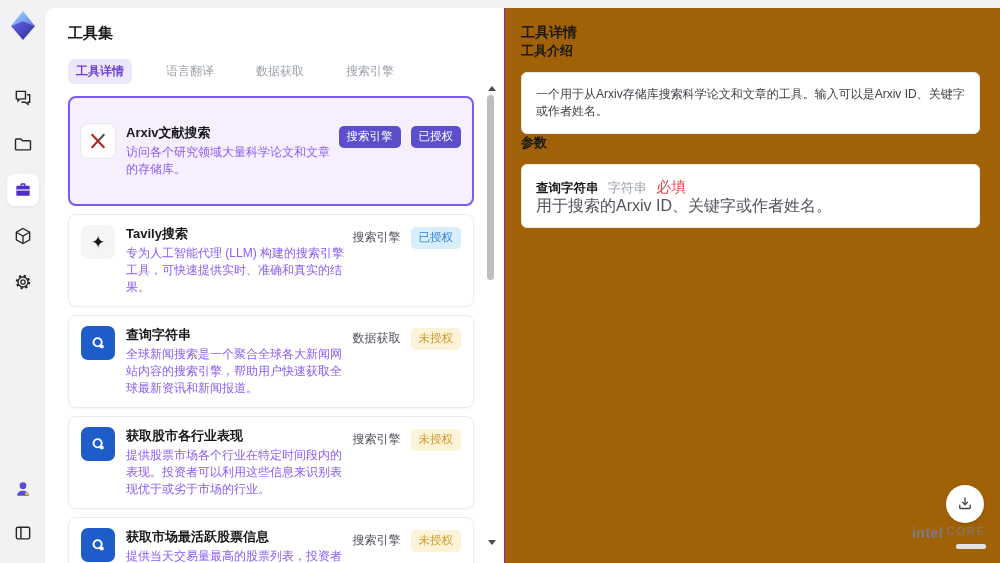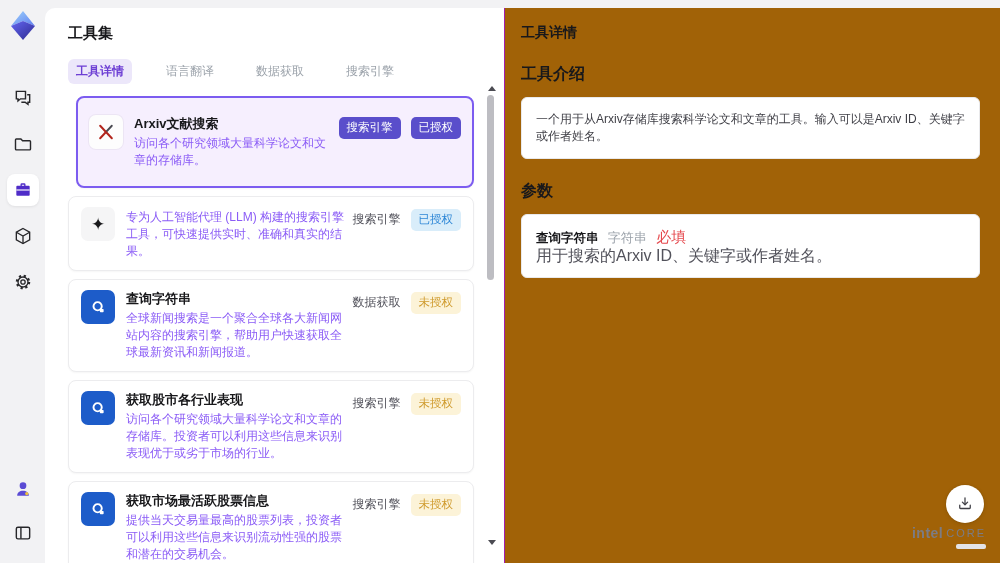--- a/index.html
+++ b/index.html
@@ -44,21 +44,21 @@
   .tab { font-size: 12px; color: #9ca3ab; cursor: pointer; padding: 4px 8px; border-radius: 6px; white-space: nowrap; }
   .tab.active { background: #ece7fa; color: #6d3fd4; font-weight: 700; }
 
   .cards { margin-top: 12px; }
   .card {
     display: flex; align-items: flex-start;
     background: #ffffff; border: 1px solid #ececee; border-radius: 8px;
     padding: 10px 12px; margin-bottom: 8px; cursor: pointer;
     box-shadow: 0 1px 2px rgba(0,0,0,.04);
   }
-  .card.selected { background: #f6effe; border: 2px solid #7c5cf0; padding: 17px 11px; margin-left: 8px; }
+  .card.selected { background: #f6effe; border: 2px solid #7c5cf0; padding: 26px 11px; }
   .tool-icon {
     flex: 0 0 34px; width: 34px; height: 34px; border-radius: 7px;
     display: flex; align-items: center; justify-content: center; margin-right: 11px;
     font-size: 17px; line-height: 1;
   }
   .icon-white { background: #fdfdfd; box-shadow: 0 0 0 1px rgba(0,0,0,.04); }
   .icon-gray { background: #f5f5f6; }
   .icon-blue { background: #1d5cc9; }
   .tool-text { flex: 1 1 auto; min-width: 0; padding-right: 8px; }
   .tool-title { font-size: 13px; font-weight: 700; line-height: 18px; }
@@ -74,38 +74,38 @@
 
   
   .scrollbar { position: absolute; top: 78px; bottom: 18px; right: 10px; width: 7px; }
   .scroll-arrow { position: absolute; left: 1px; width: 0; height: 0; border-left: 4px solid transparent; border-right: 4px solid transparent; }
   .scroll-arrow.up { top: 0; border-bottom: 5px solid #4b4b52; }
   .scroll-arrow.down { bottom: 0; border-top: 5px solid #4b4b52; }
   .scroll-thumb { position: absolute; top: 9px; left: 0; width: 7px; height: 185px; background: #bdbdc2; border-radius: 4px; }
 
   
   .detail-title { font-size: 14px; font-weight: 700; }
-  .section-heading { font-size: 16px; font-weight: 700; margin-top: 22px; }
+  .section-heading { font-size: 13px; font-weight: 700; }
   .detail-card {
     margin-top: 12px; background: #ffffff; border: 1px solid #e9e9eb; border-radius: 6px;
     padding: 13px 14px; font-size: 12px; color: #3f3f46; line-height: 17px;
   }
   .param-name { font-size: 12.5px; font-weight: 700; color: #18181b; }
   .param-type { font-size: 13px; color: #9ca3ab; margin-left: 6px; }
   .param-required { font-size: 15px; color: #e5484d; margin-left: 6px; }
   .param-desc { font-size: 16px; color: #52525b; }
 
   
   .fab {
     position: absolute; right: 16px; bottom: 40px; width: 38px; height: 38px; border-radius: 50%;
     background: #ffffff; box-shadow: 0 1px 4px rgba(0,0,0,.12), 0 0 0 1px rgba(0,0,0,.03);
     display: flex; align-items: center; justify-content: center; cursor: pointer;
   }
   .brand { position: absolute; right: 14px; bottom: 14px; text-align: right; color: #7c7c84; }
-  .brand-row { display: flex; align-items: center; gap: 3px; margin-top: 20px; }
+  .brand-row { display: flex; align-items: flex-start; gap: 3px; margin-top: 20px; }
   .brand-intel { font-size: 14px; font-weight: 700; letter-spacing: .5px; }
   .brand-core { font-size: 11px; letter-spacing: 2px; font-weight: 400; }
   .brand-bar { margin-top: 3px; margin-left: auto; width: 30px; height: 5px; border-radius: 2px; background: #e3e3e6; }
 
   svg { display: block; }
 </style>
 </head>
 <body>
 
 <div class="rail">
@@ -215,20 +215,21 @@
         </div>
         <div class="tool-badges">
           <span class="badge solid">搜索引擎</span>
           <span class="badge solid">已授权</span>
         </div>
       </div>
 
       <div class="card">
         <div class="tool-icon icon-gray">✦</div>
         <div class="tool-text">
+          <div class="tool-title">Tavily搜索</div>
           <div class="tool-desc">专为人工智能代理 (LLM) 构建的搜索引擎工具，可快速提供实时、准确和真实的结果。</div>
         </div>
         <div class="tool-badges">
           <span class="cat-label">搜索引擎</span>
           <span class="badge blue">已授权</span>
         </div>
       </div>
 
       <div class="card">
         <div class="tool-icon icon-blue">
@@ -249,21 +250,21 @@
 
       <div class="card">
         <div class="tool-icon icon-blue">
           <svg width="18" height="18" viewBox="0 0 24 24" fill="none">
             <circle cx="11.5" cy="11" r="5.5" stroke="#ffffff" stroke-width="2.6"></circle>
             <rect x="14.5" y="14.5" width="5" height="4.5" rx="1" fill="#ffffff"></rect>
           </svg>
         </div>
         <div class="tool-text">
           <div class="tool-title">获取股市各行业表现</div>
-          <div class="tool-desc">访问各个研究领域大量科学论文和文章的存储库。投资者可以利用这些信息来识别表现优于或劣于市场的行业。</div>
+          <div class="tool-desc">提供股票市场各个行业在特定时间段内的表现。投资者可以利用这些信息来识别表现优于或劣于市场的行业。</div>
         </div>
         <div class="tool-badges">
           <span class="cat-label">搜索引擎</span>
           <span class="badge yellow">未授权</span>
         </div>
       </div>
 
       <div class="card">
         <div class="tool-icon icon-blue">
           <svg width="18" height="18" viewBox="0 0 24 24" fill="none">

